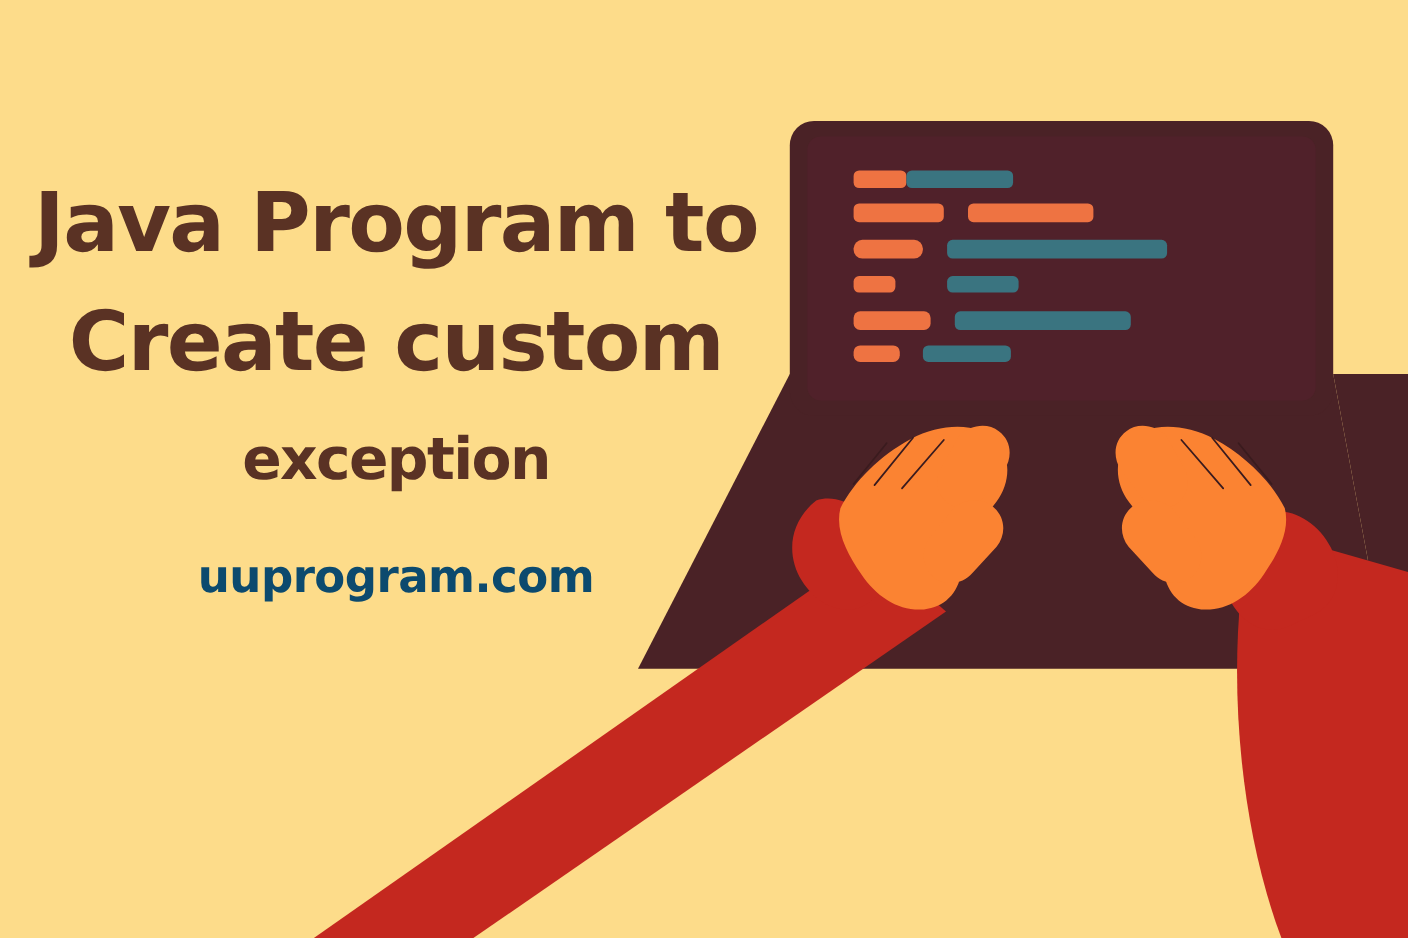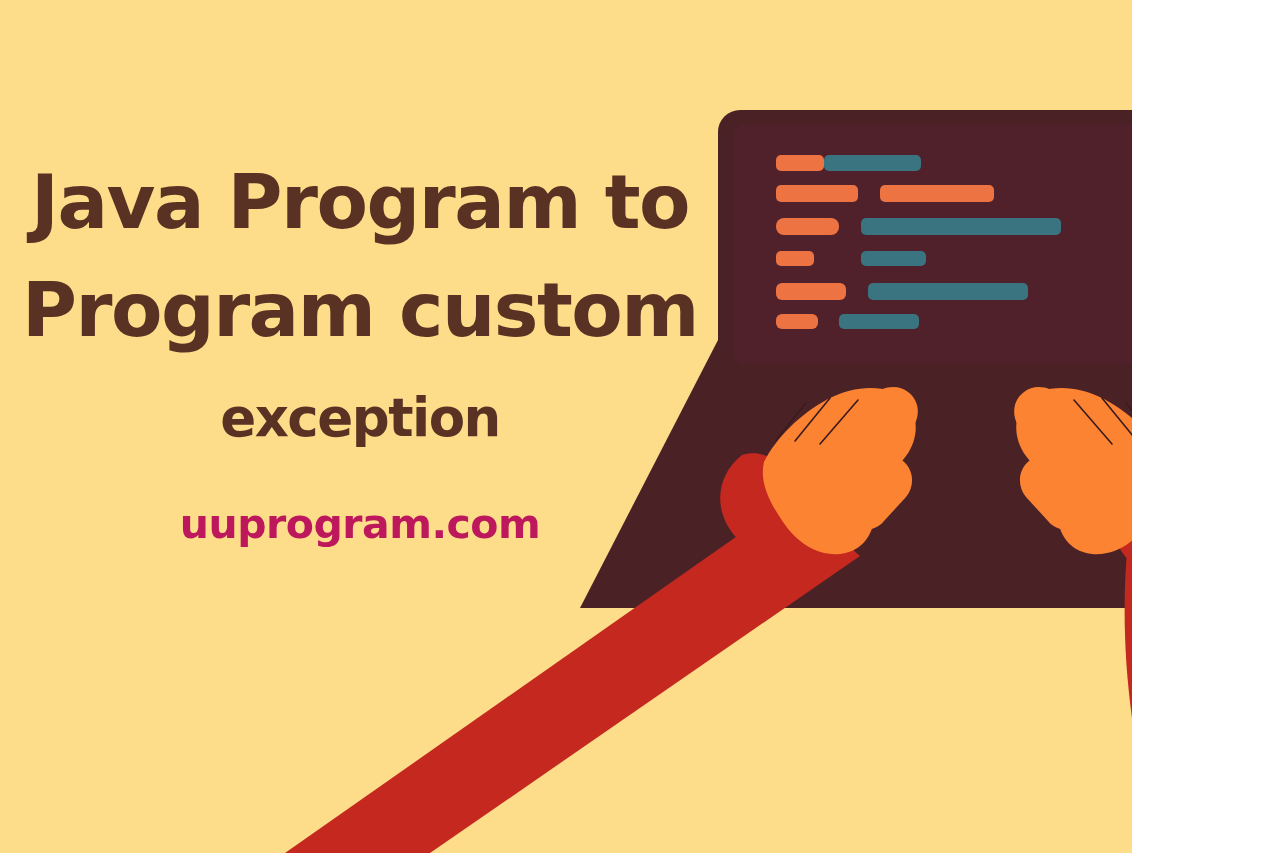--- a/index.html
+++ b/index.html
@@ -3,21 +3,21 @@
 <meta charset="utf-8">
 <title>Java Program to Create custom exception</title>
 <style>
   html, body {
     margin: 0;
     padding: 0;
     background: #ffffff;
   }
   #banner {
     position: relative;
-    width: 1132px;
+    width: 1280px;
     height: 853px;
     overflow: hidden;
     background: #fddc8a;
     font-family: "Liberation Sans", sans-serif;
   }
   #art {
     position: absolute;
     left: 0;
     top: 0;
     width: 1280px;
@@ -43,21 +43,21 @@
   }
   #title-line-1 { font-size: 75px; }
   #title-line-2 { font-size: 75px; }
   #title-line-3 { font-size: 53px; }
   #subtitle {
     margin-top: 28px;
     font-family: "DejaVu Sans", sans-serif;
     font-weight: bold;
     font-size: 41px;
     letter-spacing: -0.5px;
-    color: #be185d;
+    color: #0c4a6e;
     white-space: nowrap;
   }
 </style>
 </head>
 <body>
 
 <div id="banner">
 
   <svg id="art" viewBox="0 0 1280 853" xmlns="http://www.w3.org/2000/svg">
 
@@ -188,18 +188,18 @@
     <g stroke="#3a1b1e" stroke-width="1.6" fill="none" stroke-linecap="round">
       <path d="M 1126 403 L 1156 440"></path>
       <path d="M 1102 398 L 1137 441"></path>
       <path d="M 1074 400 L 1112 444"></path>
     </g>
 
   </svg>
 
   <div id="text-block">
     <div class="title-line" id="title-line-1">Java Program to</div>
-    <div class="title-line" id="title-line-2">Program custom</div>
+    <div class="title-line" id="title-line-2">Create custom</div>
     <div class="title-line" id="title-line-3">exception</div>
     <div id="subtitle">uuprogram.com</div>
   </div>
 
 </div>
 
 </body></html>

